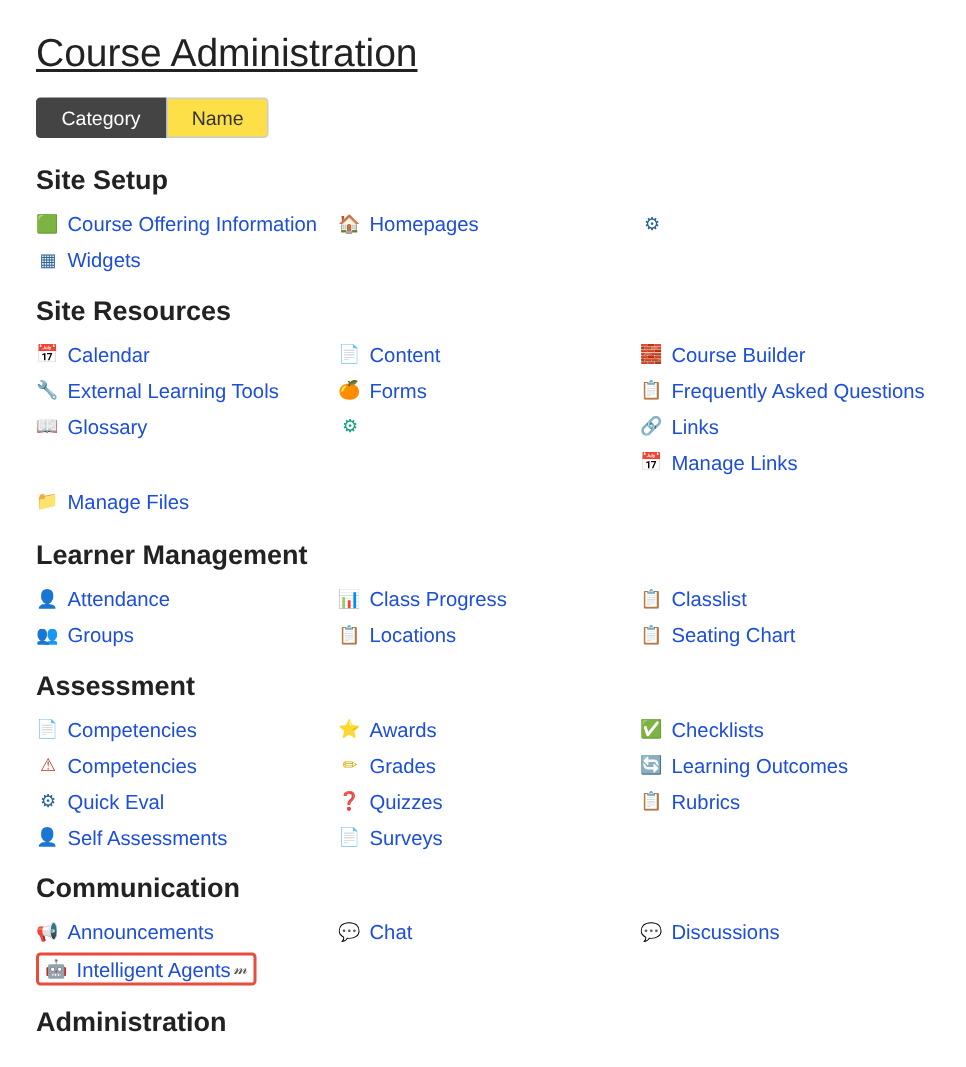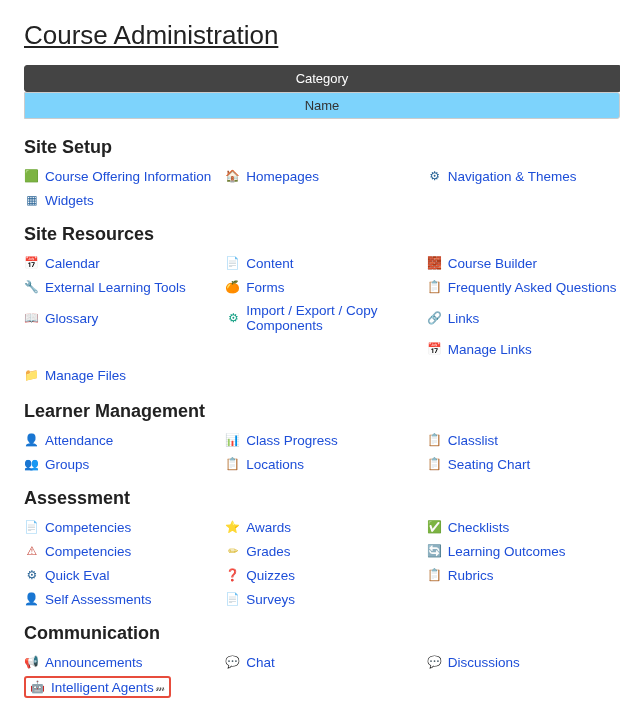--- a/index.html
+++ b/index.html
@@ -15,28 +15,27 @@
     h1 {
       font-size: 26px;
       font-weight: normal;
       margin-bottom: 14px;
       color: #222;
       text-decoration: underline;
     }
     .tab-bar {
       display: flex;
       margin-bottom: 18px;
-      flex-direction: column;
     }
     .tab {
       padding: 5px 16px;
       font-size: 13px;
       cursor: pointer;
       border: 1px solid #ccc;
-      background: #7dd3fc;
+      background: #fde047;
       color: #333;
     }
     .tab.active {
       background: #444;
       color: #fff;
       border-color: #444;
     }
     .tab:first-child { border-radius: 3px 0 0 3px; }
     .tab:last-child { border-radius: 0 3px 3px 0; }
     .section-title {
@@ -104,21 +103,20 @@
     <a class="item">
       <span class="item-icon icon-green">🟩</span>
       <span class="item-label">Course Offering Information</span>
     </a>
     <a class="item">
       <span class="item-icon icon-blue">🏠</span>
       <span class="item-label">Homepages</span>
     </a>
     <a class="item">
       <span class="item-icon icon-blue">⚙</span>
-      <span class="item-label">Navigation &amp; Themes</span>
     </a>
     <a class="item">
       <span class="item-icon icon-blue">▦</span>
       <span class="item-label">Widgets</span>
     </a>
   </div>
 </div>
 
 <div>
   <div class="section-title">Site Resources</div>
@@ -146,21 +144,20 @@
     <a class="item">
       <span class="item-icon icon-blue">📋</span>
       <span class="item-label">Frequently Asked Questions</span>
     </a>
     <a class="item">
       <span class="item-icon icon-blue">📖</span>
       <span class="item-label">Glossary</span>
     </a>
     <a class="item">
       <span class="item-icon icon-teal">⚙</span>
-      <span class="item-label">Import / Export / Copy Components</span>
     </a>
     <a class="item">
       <span class="item-icon icon-gray">🔗</span>
       <span class="item-label">Links</span>
     </a>
     <span></span>
     <span></span>
     <a class="item">
       <span class="item-icon icon-gray">📅</span>
       <span class="item-label">Manage Links</span>

